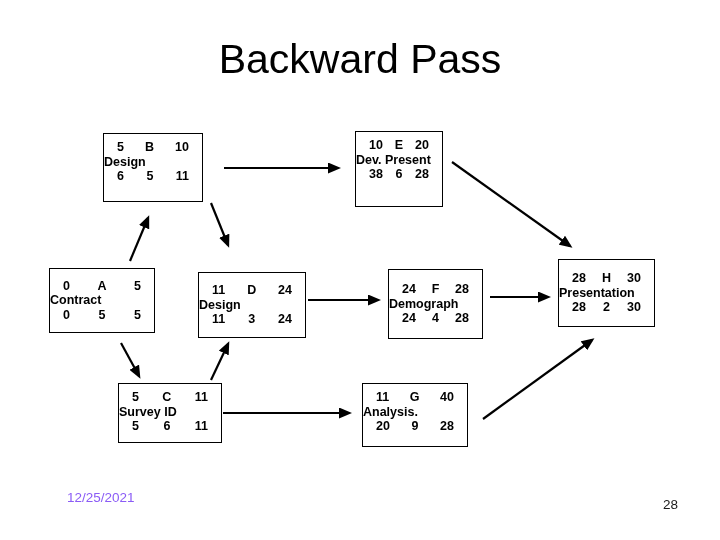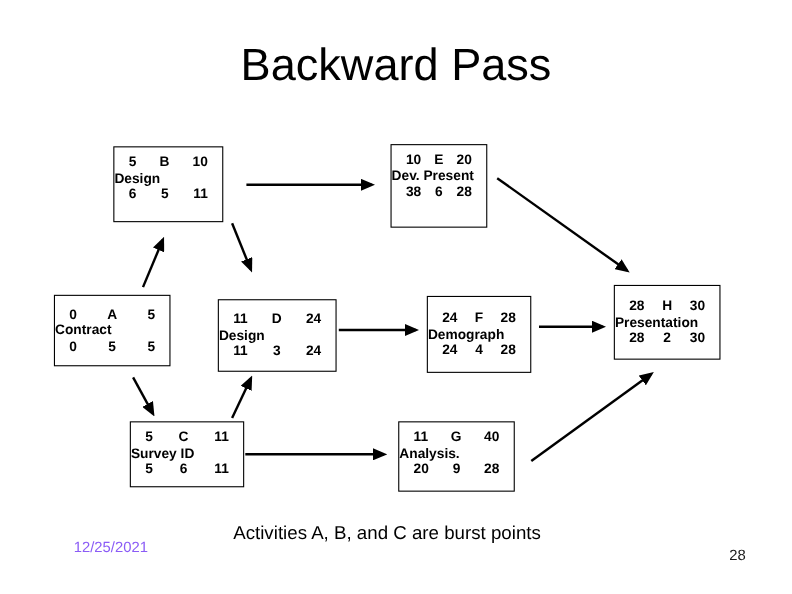--- a/index.html
+++ b/index.html
@@ -196,17 +196,16 @@
       <span>30</span>
     </div>
     <div class="name">Presentation</div>
     <div class="nums">
       <span>28</span>
       <span>2</span>
       <span>30</span>
     </div>
   </div>
 
-  <div class="caption">Activities A, B, and C are burst points</div>
   <div class="footer-date">12/25/2021</div>
   <div class="footer-page">28</div>
 
 </div>
 
 </body></html>

